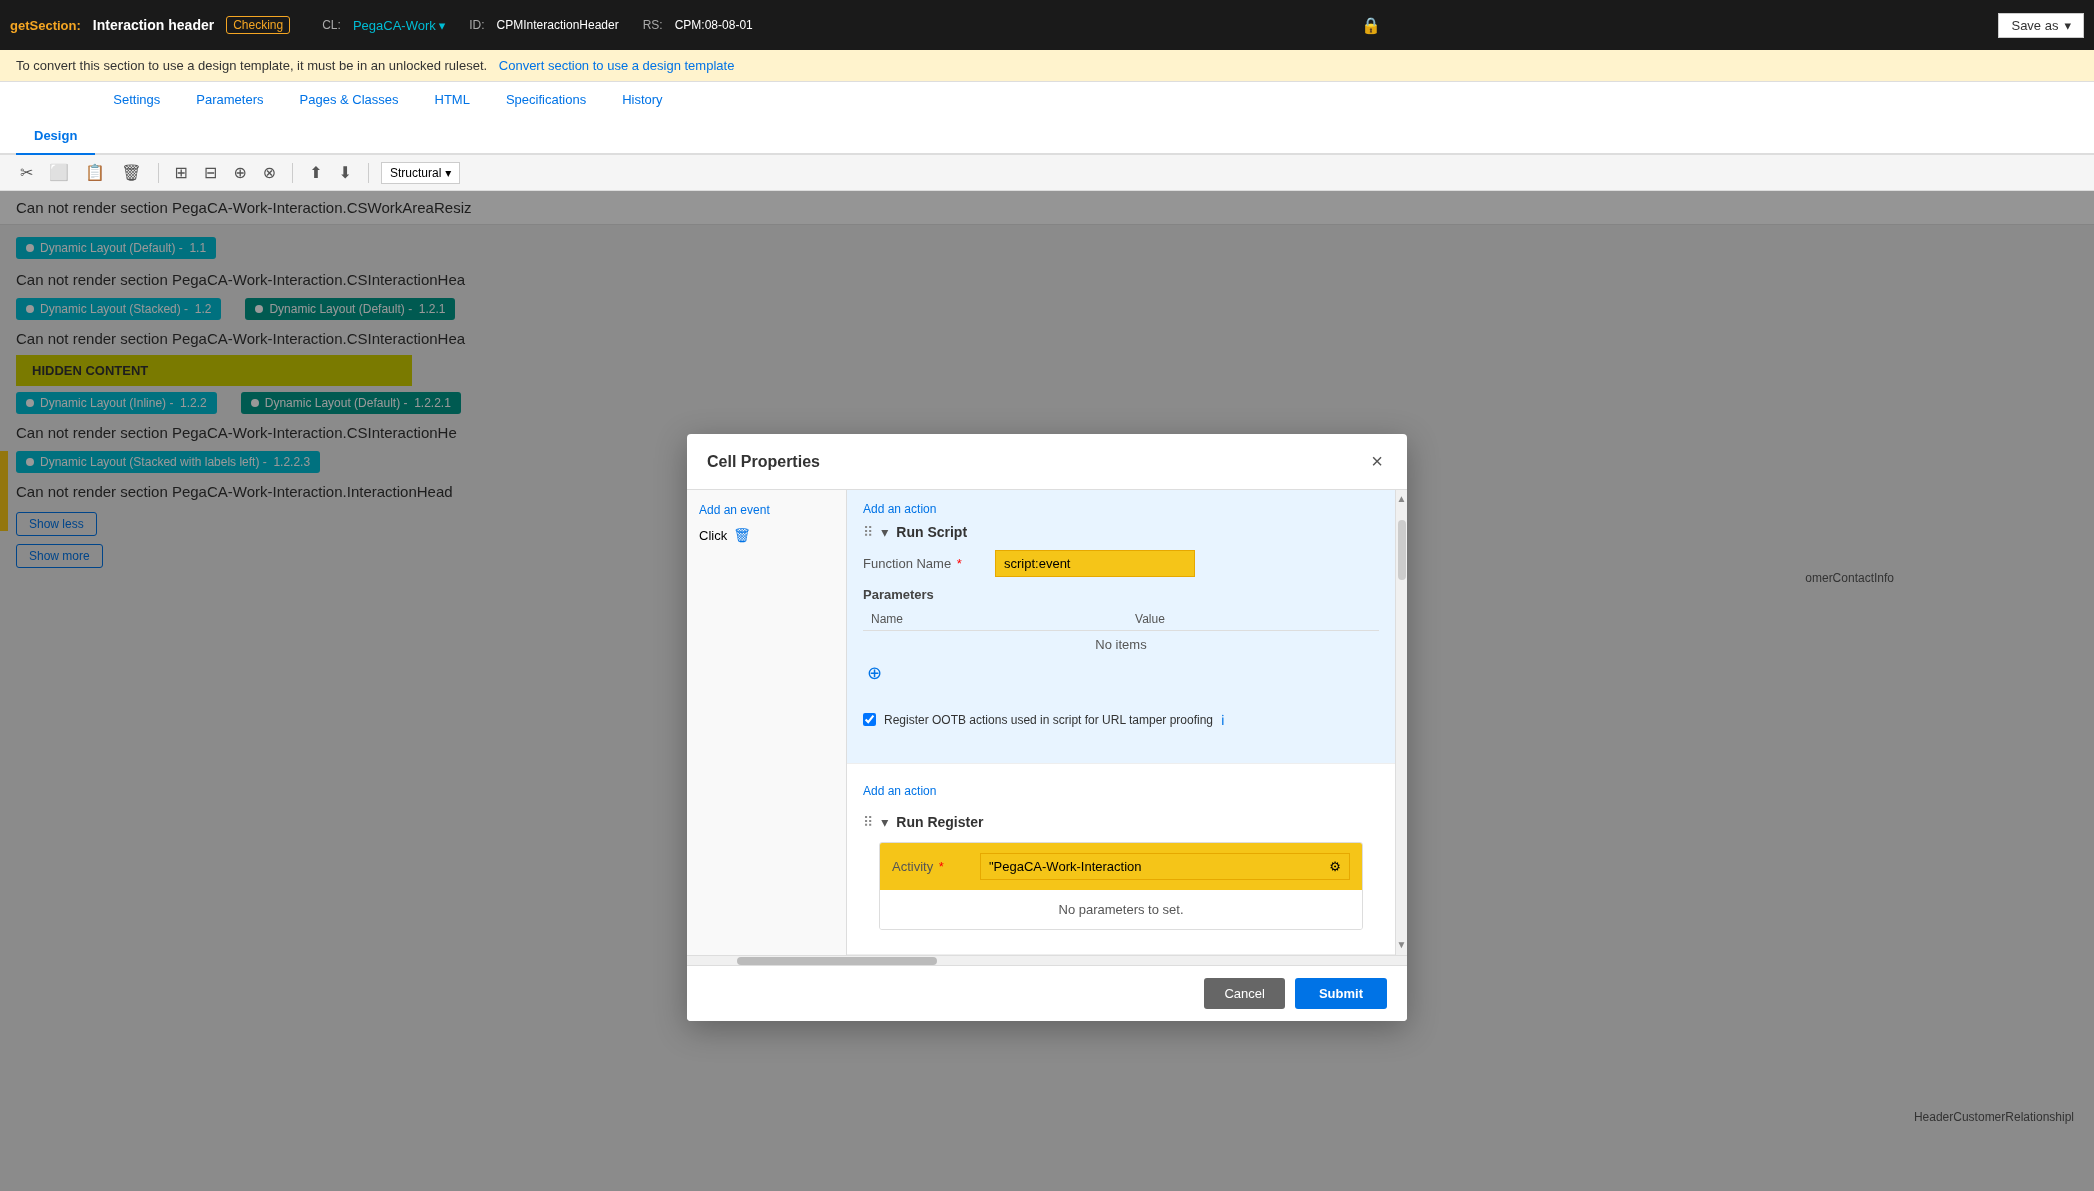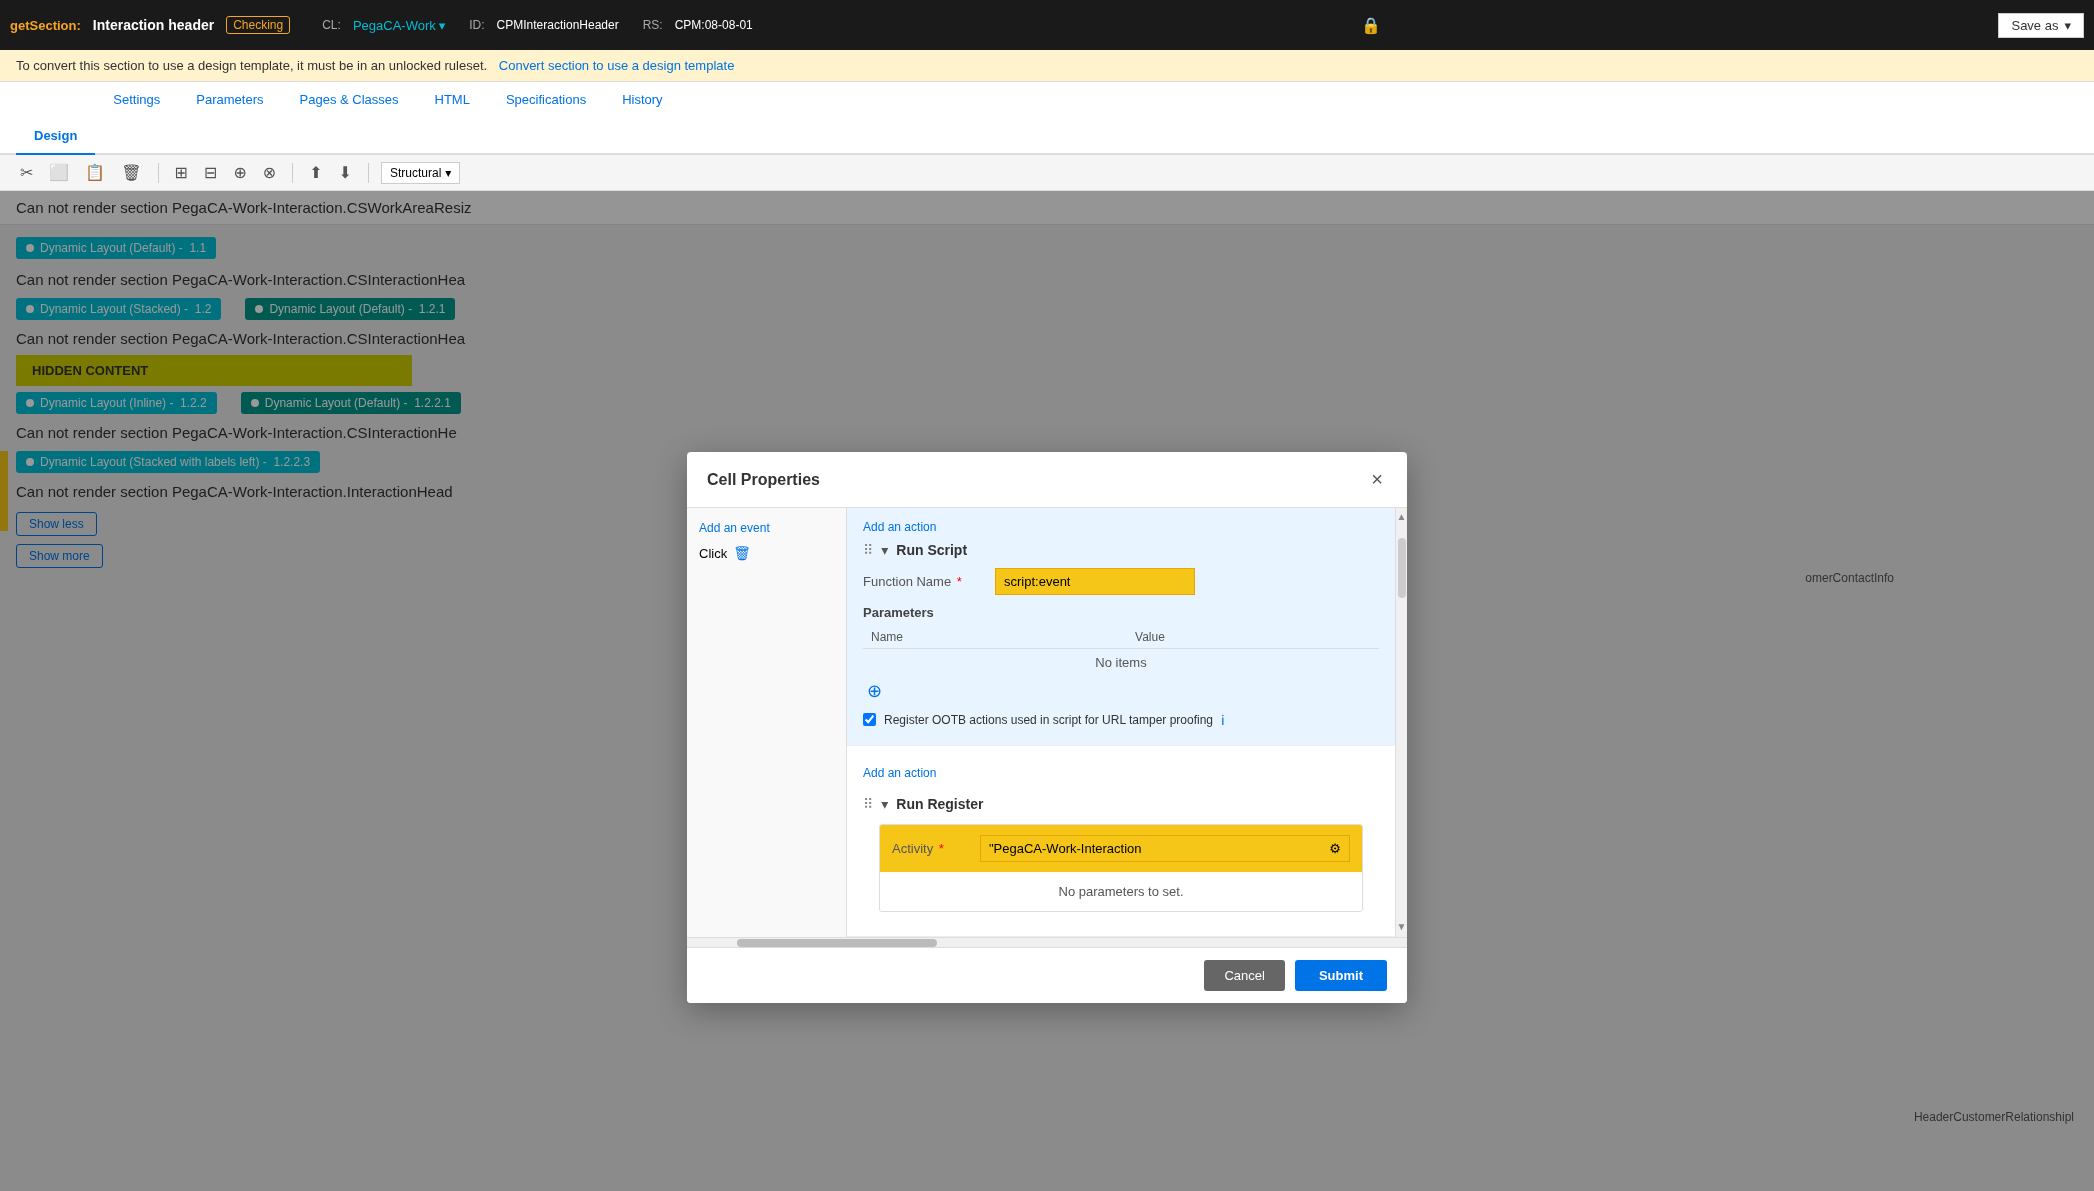--- a/index.html
+++ b/index.html
@@ -326,21 +326,21 @@
       cursor: pointer;
       font-size: 18px;
       padding: 4px;
     }
 
     
     .checkbox-row {
       display: flex;
       align-items: center;
       gap: 8px;
-      margin: 4px 0;
+      margin: 22px 0;
       font-size: 12px;
       color: #333;
     }
     .info-icon { color: #0073e6; font-size: 14px; cursor: pointer; }
 
     
     .action-block-2 {
       margin: 12px 16px;
       border: 1px solid #ddd;
       border-radius: 3px;

